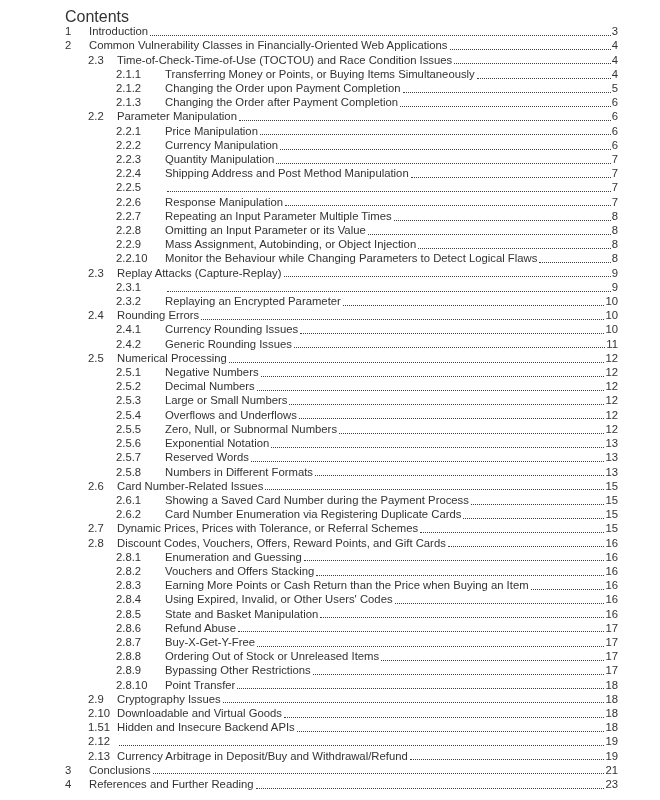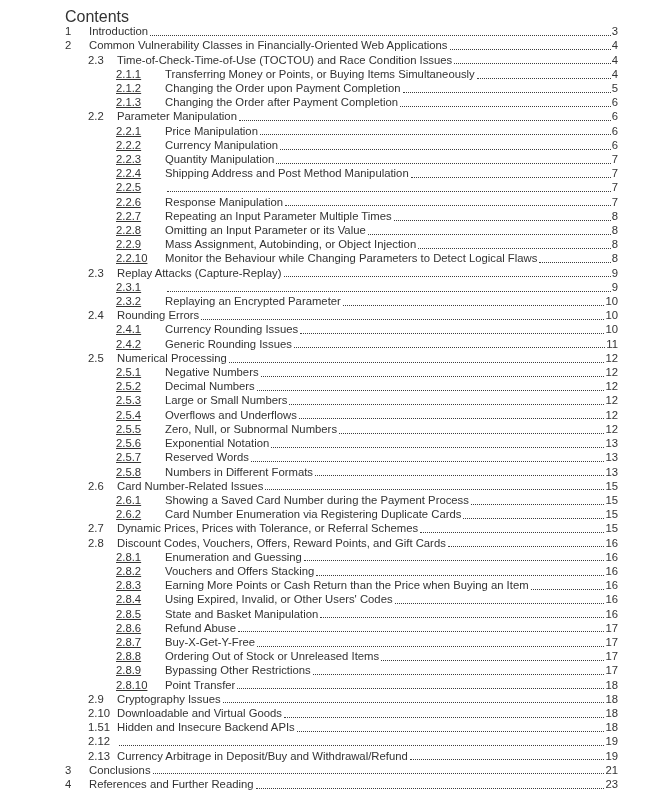--- a/index.html
+++ b/index.html
@@ -36,21 +36,21 @@
     min-width: 6px;
     border-bottom: 1.6px dotted #3d3d3d;
     margin: 0 1px 2.5px 2px;
   }
   .pagenum { flex: none; text-align: right; }
   
   .lvl1 .num { width: 24px; }
   .lvl2 { padding-left: 23px; }
   .lvl2 .num { width: 29px; }
   .lvl3 { padding-left: 51px; }
-  .lvl3 .num { width: 49px; text-decoration: underline; }
+  .lvl3 .num { width: 49px; }
 </style>
 </head>
 <body style="color: rgb(51, 51, 51);">
 
 <main class="page">
   <div class="heading">Contents</div>
   <div>
       <div class="row lvl1">
     <span class="num">1</span>
     <span class="title">Introduction</span>

